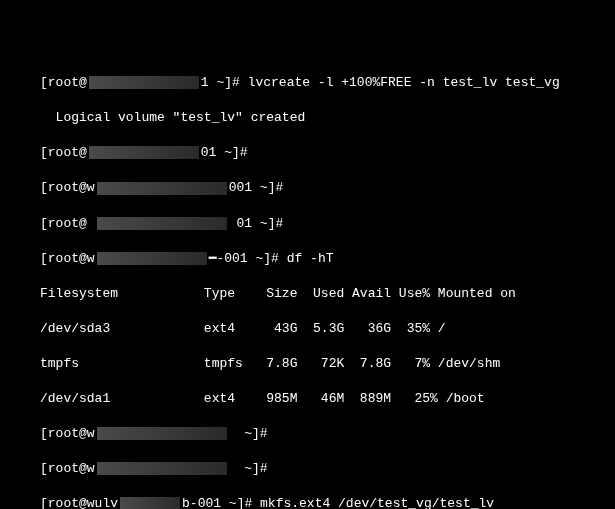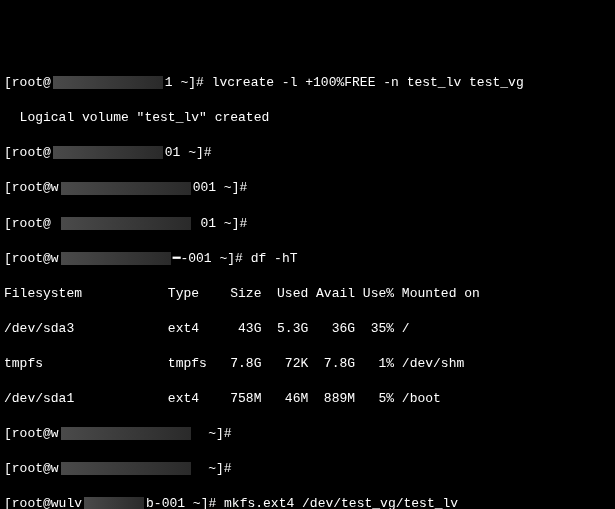--- a/index.html
+++ b/index.html
@@ -9,21 +9,21 @@
       color: #fff;
       font-family: "Courier New", Courier, monospace;
       font-size: 13px;
       line-height: 1.35;
       width: 615px;
       height: 509px;
       overflow: hidden;
       box-sizing: border-box;
       white-space: pre;
     }
-    .line { display: block; }
+    .line { display: block; margin-left: 36px; }
     .redact {
       display: inline-block;
       vertical-align: middle;
       height: 1em;
       background: linear-gradient(90deg, #4a4a4a, #2a2a2a);
       margin: 0 2px;
     }
     .rsmall { width: 60px; }
     .rbig { width: 110px; }
     .rbig2 { width: 130px; }
@@ -34,22 +34,22 @@
 
 
 <span class="line"><span>[root@</span><span class="redact rbig"></span><span>1 ~]#</span><span> lvcreate -l +100%FREE -n test_lv test_vg</span></span>
 <span class="line">  Logical volume "test_lv" created</span>
 <span class="line"><span>[root@</span><span class="redact rbig"></span><span>01 ~]#</span></span>
 <span class="line"><span>[root@</span>w<span class="redact rbig2"></span>0<span>01 ~]#</span></span>
 <span class="line"><span>[root@</span> <span class="redact rbig2"></span> <span>01 ~]#</span></span>
 <span class="line"><span>[root@</span>w<span class="redact rbig"></span>━-001 ~]#<span> df -hT</span></span>
 <span class="line">Filesystem           Type    Size  Used Avail Use% Mounted on</span>
 <span class="line">/dev/sda3            ext4     43G  5.3G   36G  35% /</span>
-<span class="line">tmpfs                tmpfs   7.8G   72K  7.8G   1% /dev/shm</span>
-<span class="line">/dev/sda1            ext4    758M   46M  889M   5% /boot</span>
+<span class="line">tmpfs                tmpfs   7.8G   72K  7.8G   7% /dev/shm</span>
+<span class="line">/dev/sda1            ext4    985M   46M  889M   25% /boot</span>
 <span class="line"><span>[root@</span>w<span class="redact rbig2"></span>  ~]#</span>
 <span class="line"><span>[root@</span>w<span class="redact rbig2"></span>  ~]#</span>
 <span class="line"><span>[root@</span><span>wulv</span><span class="redact rsmall"></span><span>b-001 ~]#</span><span> mkfs.ext4 /dev/test_vg/test_lv</span></span>
 
 
 
 
 
 
 

